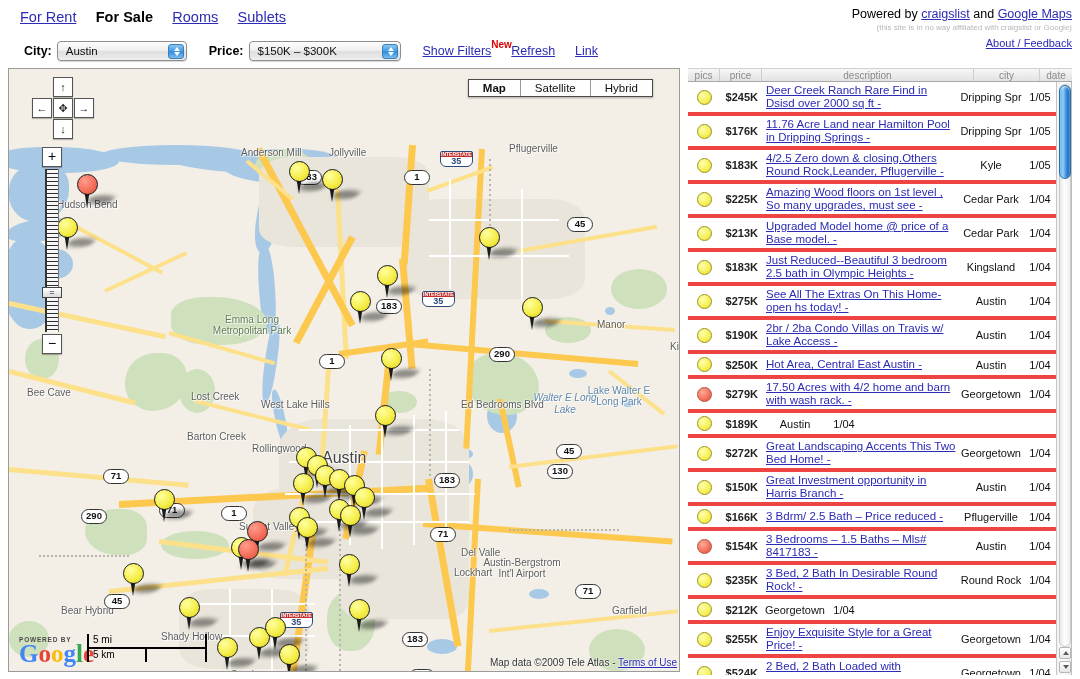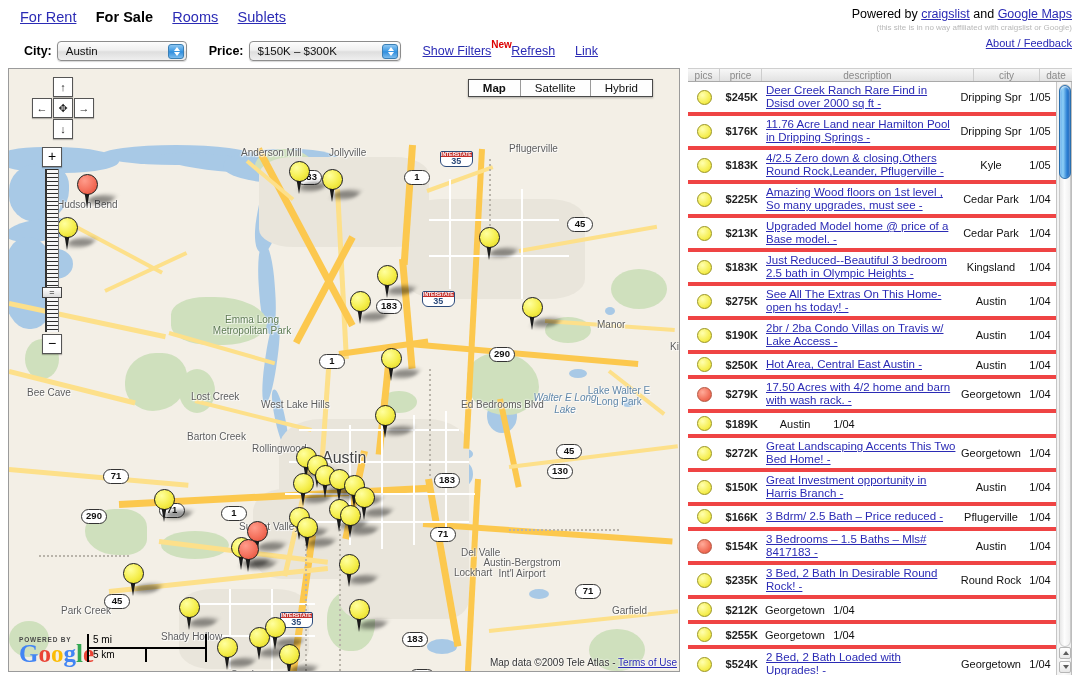--- a/index.html
+++ b/index.html
@@ -413,21 +413,21 @@
           <div class="cityname" style="left: 243px; top: 374px;">Rollingwood</div>
           <div class="cityname big" style="left: 313px; top: 380px;">Austin</div>
           <div class="cityname" style="left: 588px; top: 250px;">Manor</div>
           <div class="cityname" style="left: 661px; top: 272px;">Kim</div>
           <div class="cityname waterlbl" style="left: 513px; top: 323px; max-width: 86px; white-space: normal; line-height: 12px; font-style: italic;">Walter E Long Lake</div>
           <div class="cityname waterlbl" style="left: 567px; top: 316px; max-width: 86px; white-space: normal; line-height: 11px;">Lake Walter E Long Park</div>
           <div class="cityname" style="left: 452px; top: 478px;">Del Valle</div>
           <div class="cityname" style="left: 470px; top: 488px; max-width: 86px; white-space: normal; line-height: 11px;">Austin-Bergstrom Int'l Airport</div>
           <div class="cityname" style="left: 603px; top: 536px;">Garfield</div>
           <div class="cityname" style="left: 18px; top: 318px;">Bee Cave</div>
-          <div class="cityname" style="left: 52px; top: 536px;">Park Creek</div>
+          <div class="cityname" style="left: 52px; top: 536px;">Bear Hybrid</div>
           <div class="cityname" style="left: 152px; top: 562px; max-width: 86px; white-space: normal; line-height: 11px;">Shady Hollow</div>
           <div class="cityname" style="left: 222px; top: 600px;">San Leanna</div>
           <div class="cityname" style="left: 423px; top: 498px; padding-left: 22px;">Lockhart</div>
           <div class="cityname" style="left: 452px; top: 330px; max-width: 86px; white-space: normal; line-height: 11px;">Ed Bedrooms Blvd</div>
           <div class="cityname" style="left: 230px; top: 452px; max-width: 86px; white-space: normal; line-height: 11px;">Sunset Valley</div>
         </div>
 
       <div id="mapshields">
           <div class="shield" style="left: 287px; top: 101px;">183</div>
           <div class="shield" style="left: 395px; top: 101px;">1</div>
@@ -789,20 +789,21 @@
           </div>
           <div class="lrow">
             <div class="cell c-pics"><span class="dot"></span></div>
             <div class="cell c-price">$212K</div>
             <div class="cell c-city">Georgetown</div>
             <div class="cell c-date">1/04</div>
           </div>
           <div class="lrow">
             <div class="cell c-pics"><span class="dot"></span></div>
             <div class="cell c-price">$255K</div>
+            <div class="cell c-desc"><a href="#">Enjoy Exquisite Style for a Great Price! -</a></div>
             <div class="cell c-city">Georgetown</div>
             <div class="cell c-date">1/04</div>
           </div>
           <div class="lrow">
             <div class="cell c-pics"><span class="dot"></span></div>
             <div class="cell c-price">$524K</div>
             <div class="cell c-desc"><a href="#">2 Bed, 2 Bath Loaded with Upgrades! -</a></div>
             <div class="cell c-city">Georgetown</div>
             <div class="cell c-date">1/04</div>
           </div>

